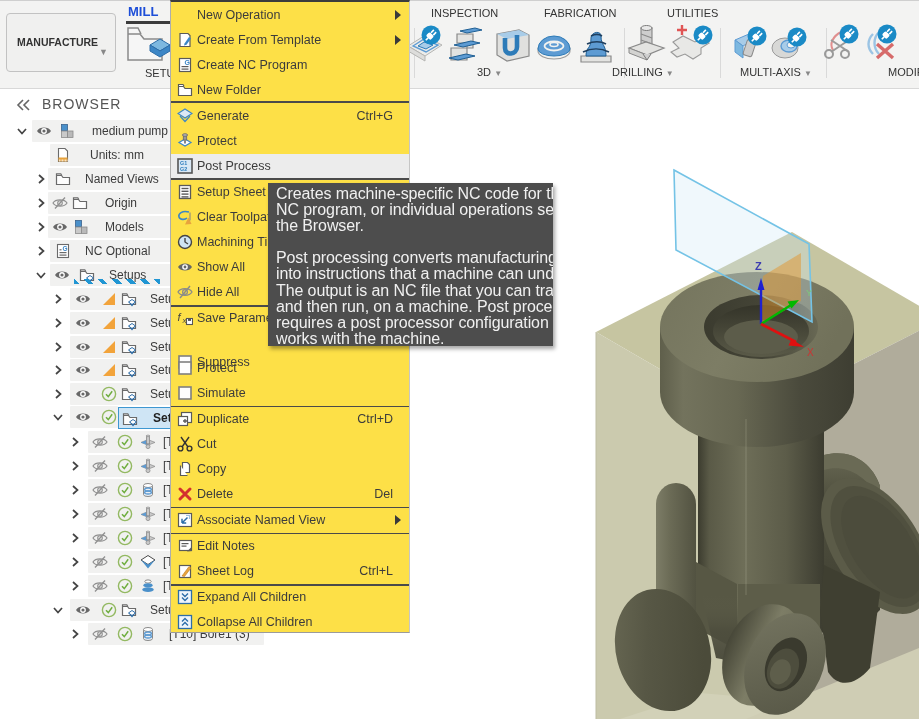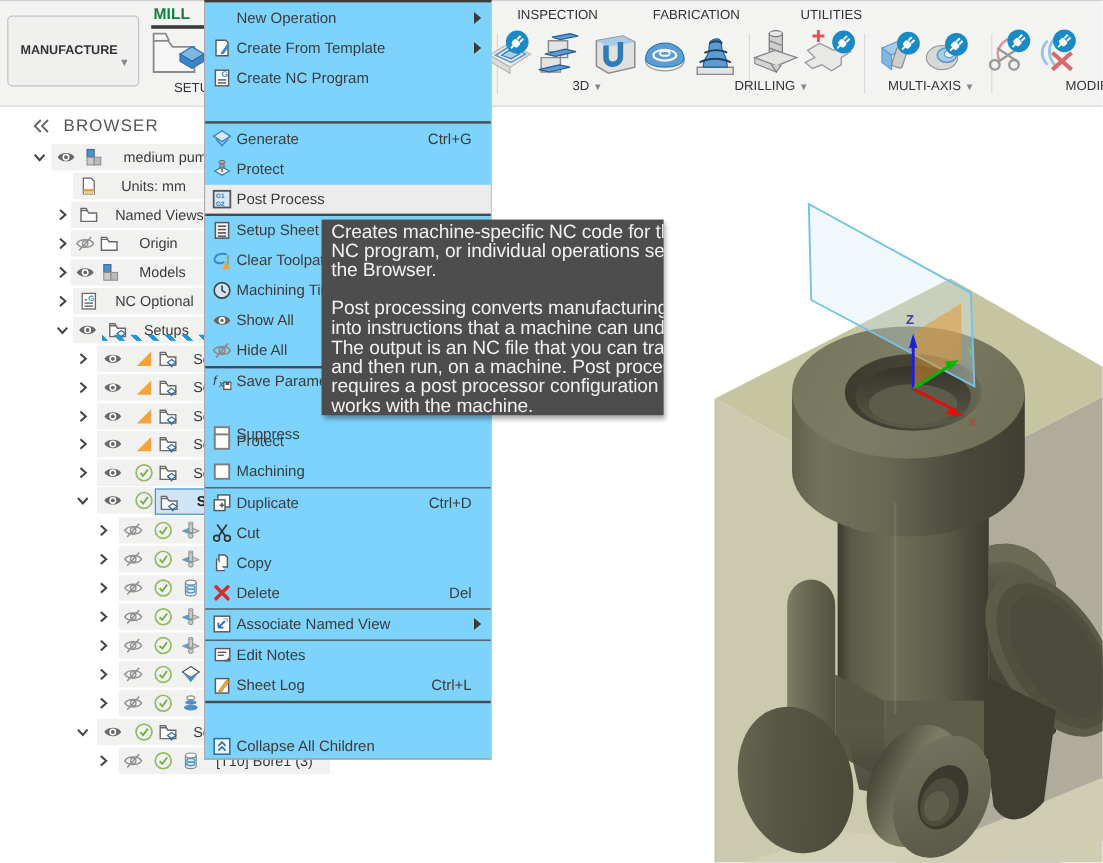--- a/index.html
+++ b/index.html
@@ -7,21 +7,21 @@
   font-family:"Liberation Sans", sans-serif; }
 #app { position:relative; width:919px; height:719px; }
 .abs { position:absolute; }
 
 
 #toolbar { left:0; top:0; width:919px; height:89px; background:#f3f3f2; border-bottom:1px solid #d8d8d8;}
 #mfgbtn { left:6px; top:13px; width:110px; height:59px; background:#f0f0ef; border:1px solid #c2c2c2; border-radius:4px;
   font-size:10.5px; font-weight:bold; color:#333; line-height:57px; padding-left:10px; letter-spacing:0px; white-space:nowrap; overflow:hidden;}
 #mfgbtn .caret { position:absolute; right:7px; top:33px; color:#888; font-size:9px; line-height:normal;}
 .tab { font-size:11px; color:#333; top:7px; }
-#milltab { left:128px; top:4px; font-size:13px; font-weight:bold; color:#15803d;}
+#milltab { left:128px; top:4px; font-size:13px; font-weight:bold; color:#1d4ed8;}
 #millu { left:126px; top:21px; width:53px; height:3px; background:#3c3c3c; }
 .gsep { top:28px; width:1px; height:50px; background:#d9d9d9; }
 .glabel { top:66px; font-size:11px; color:#333; }
 .glabel .caret { color:#888; font-size:8px; }
 
 
 #browser { left:0; top:90px; width:260px; height:629px; background:#fff; }
 #bheader { left:0; top:4px; width:260px; height:22px; }
 #bheader .t { position:absolute; left:42px; top:2px; font-size:14px; color:#555; letter-spacing:1px;}
 .row { position:absolute; height:22px; }
@@ -30,38 +30,38 @@
 .itm16 { position:absolute; width:16px; height:16px; }
 
 
 #selrow { left:118px; top:317px; width:142px; height:22px; background:#cfe5f5; border:1px solid #3e97d1; }
 
 
 #hatch { left:74px; top:189px; width:86px; height:5px;
  background:repeating-linear-gradient(45deg,#2196d3 0 4px, rgba(255,255,255,0) 4px 10px); }
 
 
-#menu { left:170px; top:0; width:240px; height:633px; background:#7dd3fc;
+#menu { left:170px; top:0; width:240px; height:633px; background:#fde047;
  border-left:1px solid #adadad; border-right:1px solid #c6c6c6; border-bottom:1px solid #9b9b9b; border-top:2px solid #3c3c3c;}
 .mi { position:absolute; left:0; width:238px; height:25px; }
 .mi .txt { position:absolute; left:26px; top:5px; font-size:12.5px; color:#3c3c3c; }
 .mi .sc { position:absolute; right:16px; top:5px; font-size:12.5px; color:#3c3c3c; }
 .mi .sub { position:absolute; right:8px; top:7px; width:0; height:0; border-left:6px solid #3a3a3a; border-top:5px solid transparent; border-bottom:5px solid transparent;}
 .mi .ic { position:absolute; left:6px; top:4px; width:16px; height:16px; }
 .mi.hl { background:#ececec; }
 .msep { position:absolute; left:0; width:238px; height:1.5px; background:#4a4a4a; }
 
 
 #tip { left:268px; top:183px; width:285px; height:163px; background:#4d4d4d; color:#f0f0f0;
   font-size:16px; line-height:16.1px; padding:3px 0 0 8px; letter-spacing:-0.1px;
   box-shadow:2px 3px 4px rgba(0,0,0,0.35); z-index:30; white-space:nowrap; overflow:hidden;}
 
 #menu { z-index:20; }
 #toolbar { z-index:5; }
-#browser { z-index:4;margin-left:11px; }
+#browser { z-index:4; }
 #vp { z-index:1; }
 </style>
 </head>
 <body>
 <div id="app">
 
   <svg id="vp" class="abs" style="left:540px; top:90px;" width="379" height="629" viewBox="540 90 379 629">
     <defs>
       <linearGradient id="flside" x1="0" y1="0" x2="1" y2="0">
         <stop offset="0" stop-color="#5f5f4b"></stop>
@@ -713,20 +713,26 @@
       </div>
     <div class="mi" style="top:51px;">
         <svg class="ic" viewBox="0 0 16 16">
           <rect x="2.5" y="1.5" width="11" height="13" fill="#fff" stroke="#5a5a5a" stroke-width="1.2"></rect>
           <text x="7.5" y="7.5" font-size="7" font-weight="bold" fill="#3c86c6">G</text>
           <rect x="4.5" y="9" width="7" height="1.2" fill="#5a5a5a"></rect>
           <rect x="4.5" y="11.5" width="7" height="1.2" fill="#5a5a5a"></rect>
         </svg>
         <span class="txt">Create NC Program</span>
       </div>
+    <div class="mi" style="top:76px;">
+        <svg class="ic" viewBox="0 0 16 16">
+          <path d="M1.5,4.5 h5 l1.5,2 h6.5 V13.5 h-13 Z M1.5,4.5 V2.5 h4.5 l1,1.5" fill="#fff" stroke="#5a5a5a" stroke-width="1.2"></path>
+        </svg>
+        <span class="txt">New Folder</span>
+      </div>
 
     <div class="mi" style="top:102px;">
         <svg class="ic" viewBox="0 0 16 16">
           <path d="M8,1 L15,5.5 L8,10 L1,5.5 Z" fill="#dce9f5" stroke="#3c86c6" stroke-width="1.2"></path>
           <path d="M3,8 L8,13.5 L13,8" fill="none" stroke="#3c86c6" stroke-width="1.2"></path>
         </svg>
         <span class="txt">Generate</span>
         <span class="sc">Ctrl+G</span>
       </div>
     <div class="mi" style="top:127px;">
@@ -807,21 +813,21 @@
     <div class="mi" style="top:354px;">
         <svg class="ic" viewBox="0 0 16 16">
           <rect x="2" y="2" width="12" height="12" fill="#fdfdfd" stroke="#7f7f7f" stroke-width="1.6"></rect>
         </svg>
         <span class="txt">Protect</span>
       </div>
     <div class="mi" style="top:379px;">
         <svg class="ic" viewBox="0 0 16 16">
           <rect x="2" y="2" width="12" height="12" fill="#fdfdfd" stroke="#7f7f7f" stroke-width="1.6"></rect>
         </svg>
-        <span class="txt">Machining</span>
+        <span class="txt">Simulate</span>
       </div>
 
     <div class="mi" style="top:405px;">
         <svg class="ic" viewBox="0 0 16 16">
           <rect x="4.5" y="1.5" width="10" height="10" fill="#fff" stroke="#5a5a5a" stroke-width="1.2"></rect>
           <rect x="1.5" y="5.5" width="9" height="9" fill="#fff" stroke="#5a5a5a" stroke-width="1.2"></rect>
           <path d="M6,10 h4 M8,8 v4" stroke="#5a5a5a" stroke-width="1.3"></path>
         </svg>
         <span class="txt">Duplicate</span>
         <span class="sc">Ctrl+D</span>
@@ -871,20 +877,27 @@
       </div>
     <div class="mi" style="top:557px;">
         <svg class="ic" viewBox="0 0 16 16">
           <rect x="2.5" y="2.5" width="11" height="12" fill="#fff" stroke="#5a5a5a" stroke-width="1.2"></rect>
           <path d="M5,13 L12,3.5 L14,5 L7.5,13.5 Z" fill="#e8a33d" stroke="#b97b1e" stroke-width="0.6"></path>
         </svg>
         <span class="txt">Sheet Log</span>
         <span class="sc">Ctrl+L</span>
       </div>
 
+    <div class="mi" style="top:583px;">
+        <svg class="ic" viewBox="0 0 16 16">
+          <rect x="1.5" y="1.5" width="13" height="13" fill="#eef5fb" stroke="#2d6da8" stroke-width="1.3"></rect>
+          <path d="M5,4.5 L8,7.5 L11,4.5 M5,8.5 L8,11.5 L11,8.5" fill="none" stroke="#2d6da8" stroke-width="1.4"></path>
+        </svg>
+        <span class="txt">Expand All Children</span>
+      </div>
     <div class="mi" style="top:608px;">
         <svg class="ic" viewBox="0 0 16 16">
           <rect x="1.5" y="1.5" width="13" height="13" fill="#eef5fb" stroke="#2d6da8" stroke-width="1.3"></rect>
           <path d="M5,7.5 L8,4.5 L11,7.5 M5,11.5 L8,8.5 L11,11.5" fill="none" stroke="#2d6da8" stroke-width="1.4"></path>
         </svg>
         <span class="txt">Collapse All Children</span>
       </div>
 
     <div class="msep" style="top:99px;"></div>
     <div class="msep" style="top:176px;"></div>

